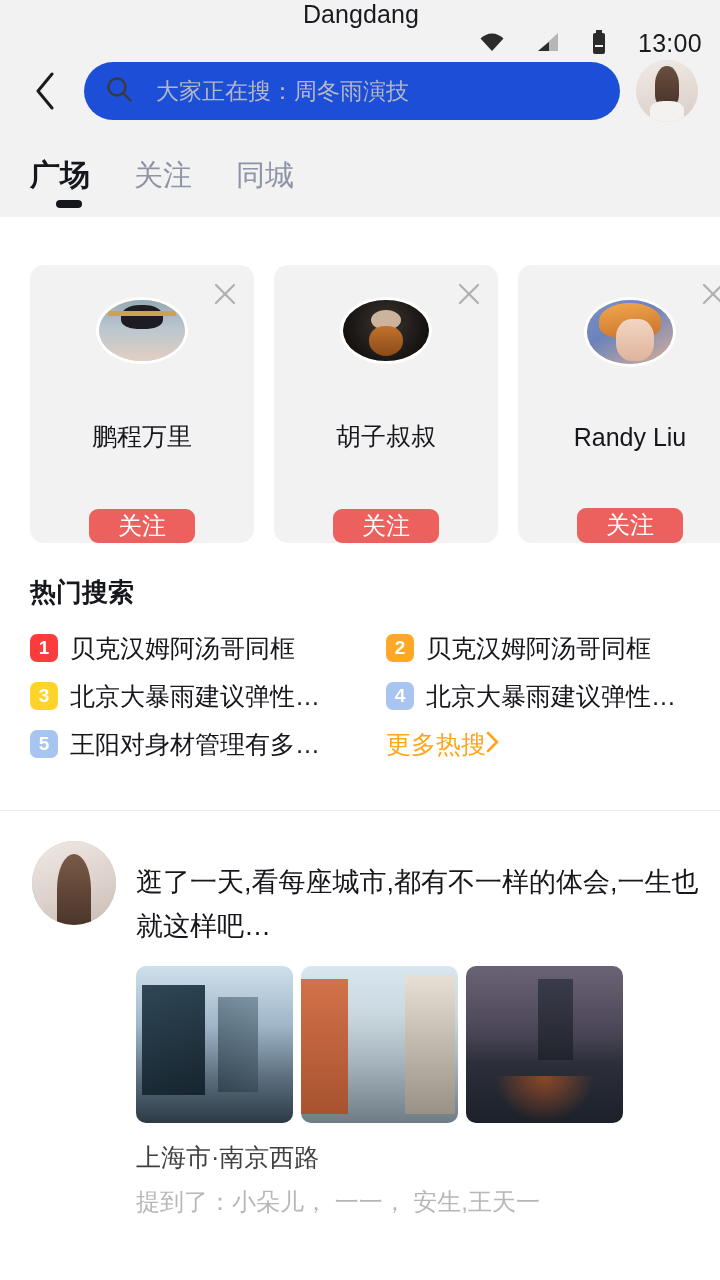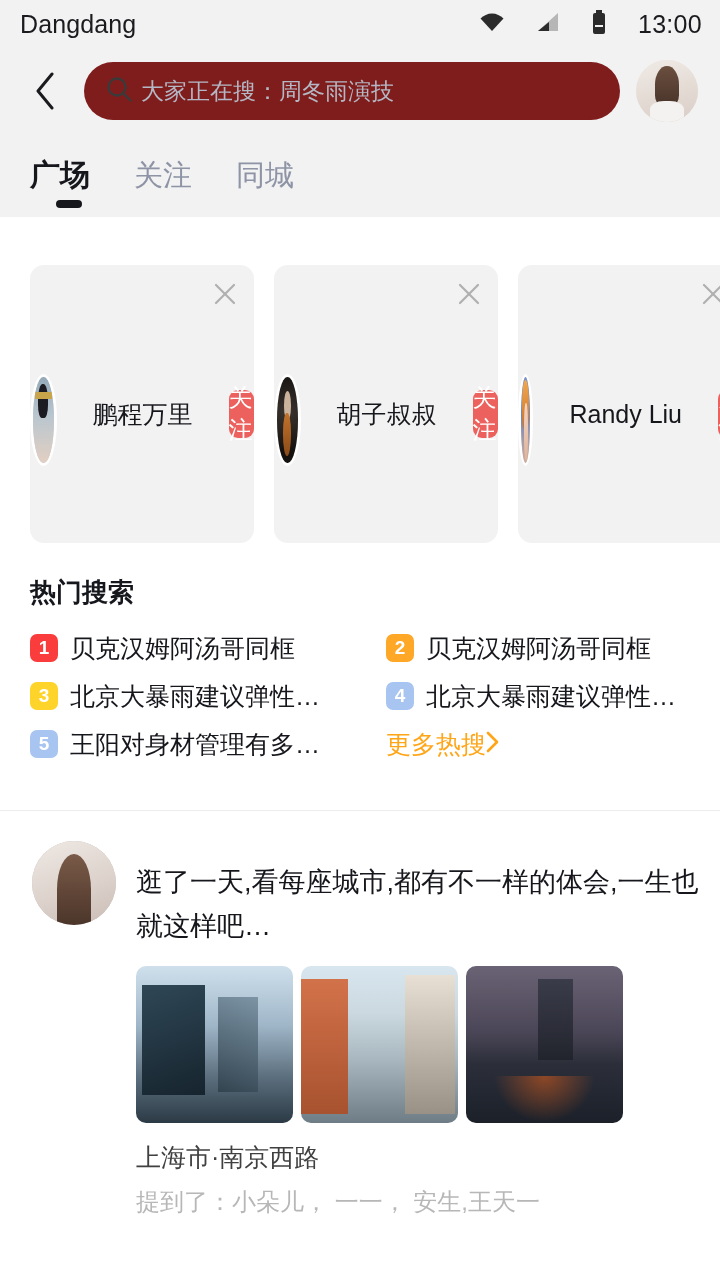--- a/index.html
+++ b/index.html
@@ -15,44 +15,45 @@
   .header-block {
     background: #f2f2f2;
     height: 217px;
     padding: 0;
     position: relative;
   }
   .statusbar {
     height: 48px;
     display: flex; align-items: center;
     padding: 0 18px 0 20px;
+    flex-direction: column;
   }
   .sb-title { font-size: 25px; color: #1b1b1f; letter-spacing: .1px; }
   .sb-right { margin-left: auto; display: flex; align-items: center; gap: 31px; }
   .sb-clock { font-size: 25px; color: #1b1b1f; letter-spacing: .3px; }
 
   .searchrow {
     height: 86px;
     display: flex; align-items: center;
     padding: 0 22px 0 22px; gap: 0;
   }
   .back-btn {
     width: 46px; height: 56px;
     display: flex; align-items: center; justify-content: center;
     flex: 0 0 auto;
   }
   .searchbar {
     flex: 1 1 auto;
     height: 58px;
     margin-left: 16px;
-    background: #7f1d1d;
+    background: #1d4ed8;
     border-radius: 29px;
     display: flex; align-items: center;
     padding: 0 22px;
-    gap: 8px;
+    gap: 23px;
   }
   .search-ph {
     font-size: 23px; color: #b4b8c4; white-space: nowrap; overflow: hidden;
   }
   .avatar-hdr {
     width: 62px; height: 62px; border-radius: 50%;
     margin-left: 16px; flex: 0 0 auto;
     overflow: hidden; position: relative;
     background: #efe7e3;
   }
@@ -95,21 +96,21 @@
     display: flex; gap: 20px;
     padding: 22px 0 0 30px;
     overflow: hidden;
   }
   .rec-card {
     flex: 0 0 224px;
     width: 224px; height: 278px;
     background: #f2f2f2;
     border-radius: 14px;
     position: relative;
-    display: flex; flex-direction: row; align-items: center; gap: 36px;
+    display: flex; flex-direction: column; align-items: center; gap: 36px;
   }
   .card-x {
     position: absolute; top: 16px; right: 16px;
     width: 26px; height: 26px;
   }
   .card-avatar {
     width: 92px; height: 92px; border-radius: 50%;
     margin-top: 32px; overflow: hidden; position: relative;
     border: 3px solid #fff; background:#ccc;
   }

